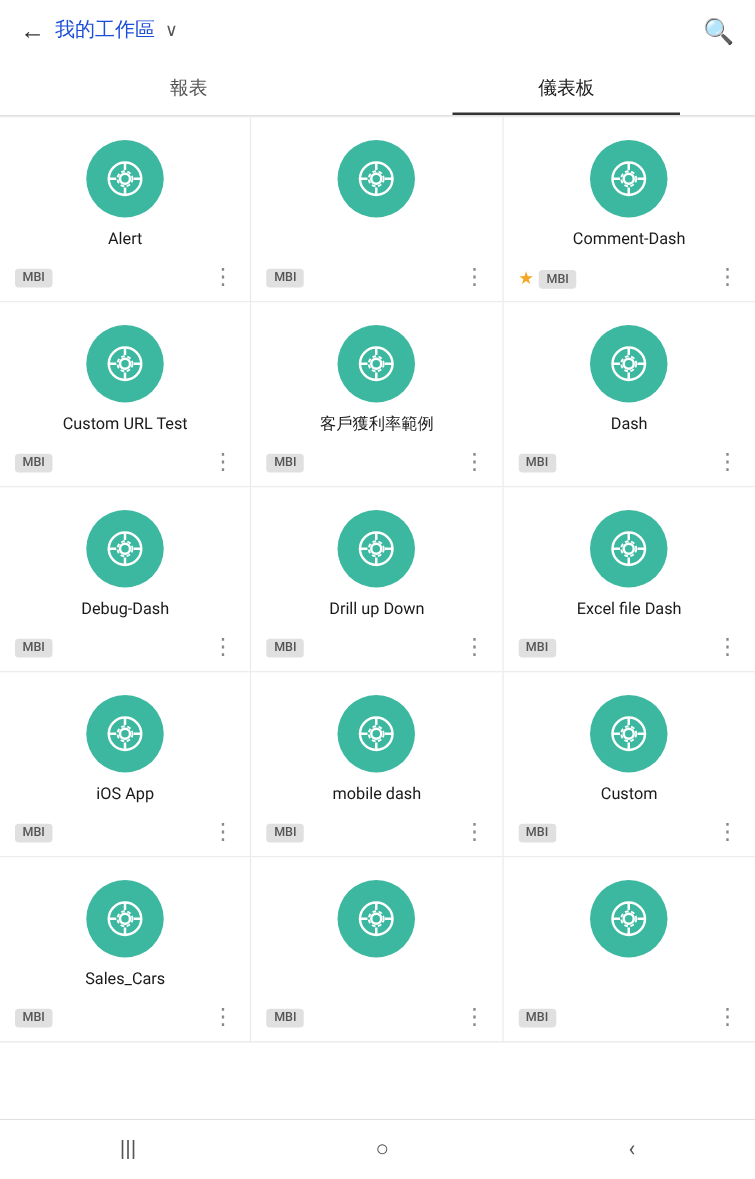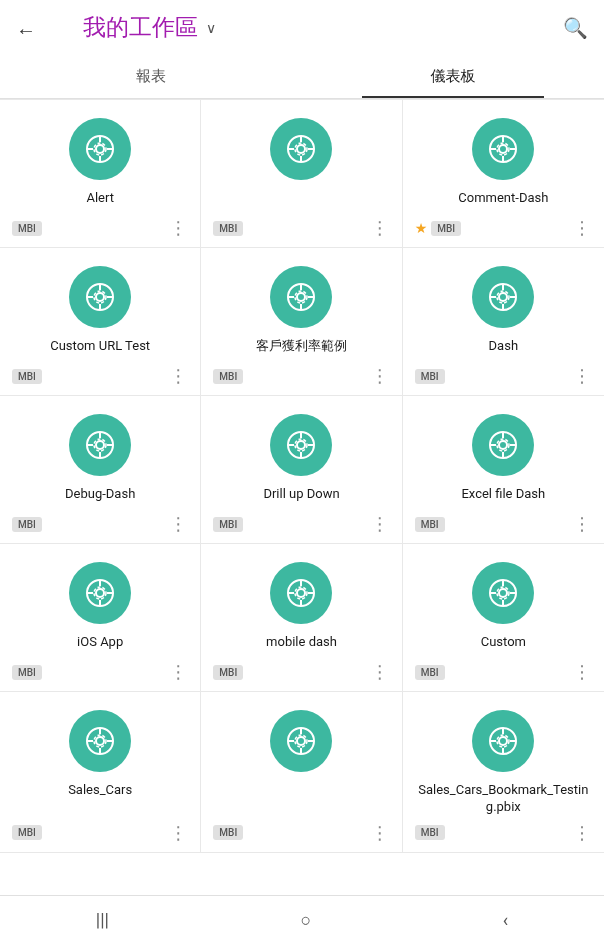--- a/index.html
+++ b/index.html
@@ -16,24 +16,23 @@
       justify-content: space-between;
       padding: 12px 16px;
       background: #fff;
     }
     .header-left {
       display: flex;
       align-items: center;
       gap: 8px;
     }
     .header-title {
-      font-size: 23px;
+      font-size: 16px;
       font-weight: 500;
-      color: #a21caf;
-      margin-left: 39px;
+      color: #1d4ed8;
     }
     .chevron-down {
       font-size: 14px;
       color: #555;
     }
     .back-icon, .search-icon {
       font-size: 20px;
       color: #333;
       cursor: pointer;
     }
@@ -93,21 +92,21 @@
       justify-content: center;
       margin-bottom: 10px;
     }
     .icon-circle svg {
       width: 32px;
       height: 32px;
     }
     .card-name {
       font-size: 13px;
       color: #1a1a1a;
-      text-align: center;
+      text-align: right;
       margin-bottom: 8px;
       word-break: break-word;
       line-height: 1.3;
     }
     .card-footer {
       width: 100%;
       display: flex;
       align-items: center;
       justify-content: space-between;
       margin-top: auto;
@@ -463,21 +462,20 @@
           <svg viewBox="0 0 32 32" fill="none" xmlns="http://www.w3.org/2000/svg">
     <circle cx="16" cy="16" r="13" stroke="white" stroke-width="2"></circle>
     <circle cx="16" cy="16" r="4" stroke="white" stroke-width="2"></circle>
     <line x1="16" y1="3" x2="16" y2="9" stroke="white" stroke-width="2"></line>
     <line x1="16" y1="23" x2="16" y2="29" stroke="white" stroke-width="2"></line>
     <line x1="3" y1="16" x2="9" y2="16" stroke="white" stroke-width="2"></line>
     <line x1="23" y1="16" x2="29" y2="16" stroke="white" stroke-width="2"></line>
     <circle cx="16" cy="16" r="6" stroke="white" stroke-width="1.5" stroke-dasharray="3 2"></circle>
   </svg>
         </div>
-        <span class="card-name">Sales_Cars_Bookmark_Testing.pbix</span>
         <div class="card-footer">
           <div class="badge-row">
             <span class="badge">MBI</span>
           </div>
           <span class="more-icon">⋮</span>
         </div>
       </div>
     </div>
 </div>
 

